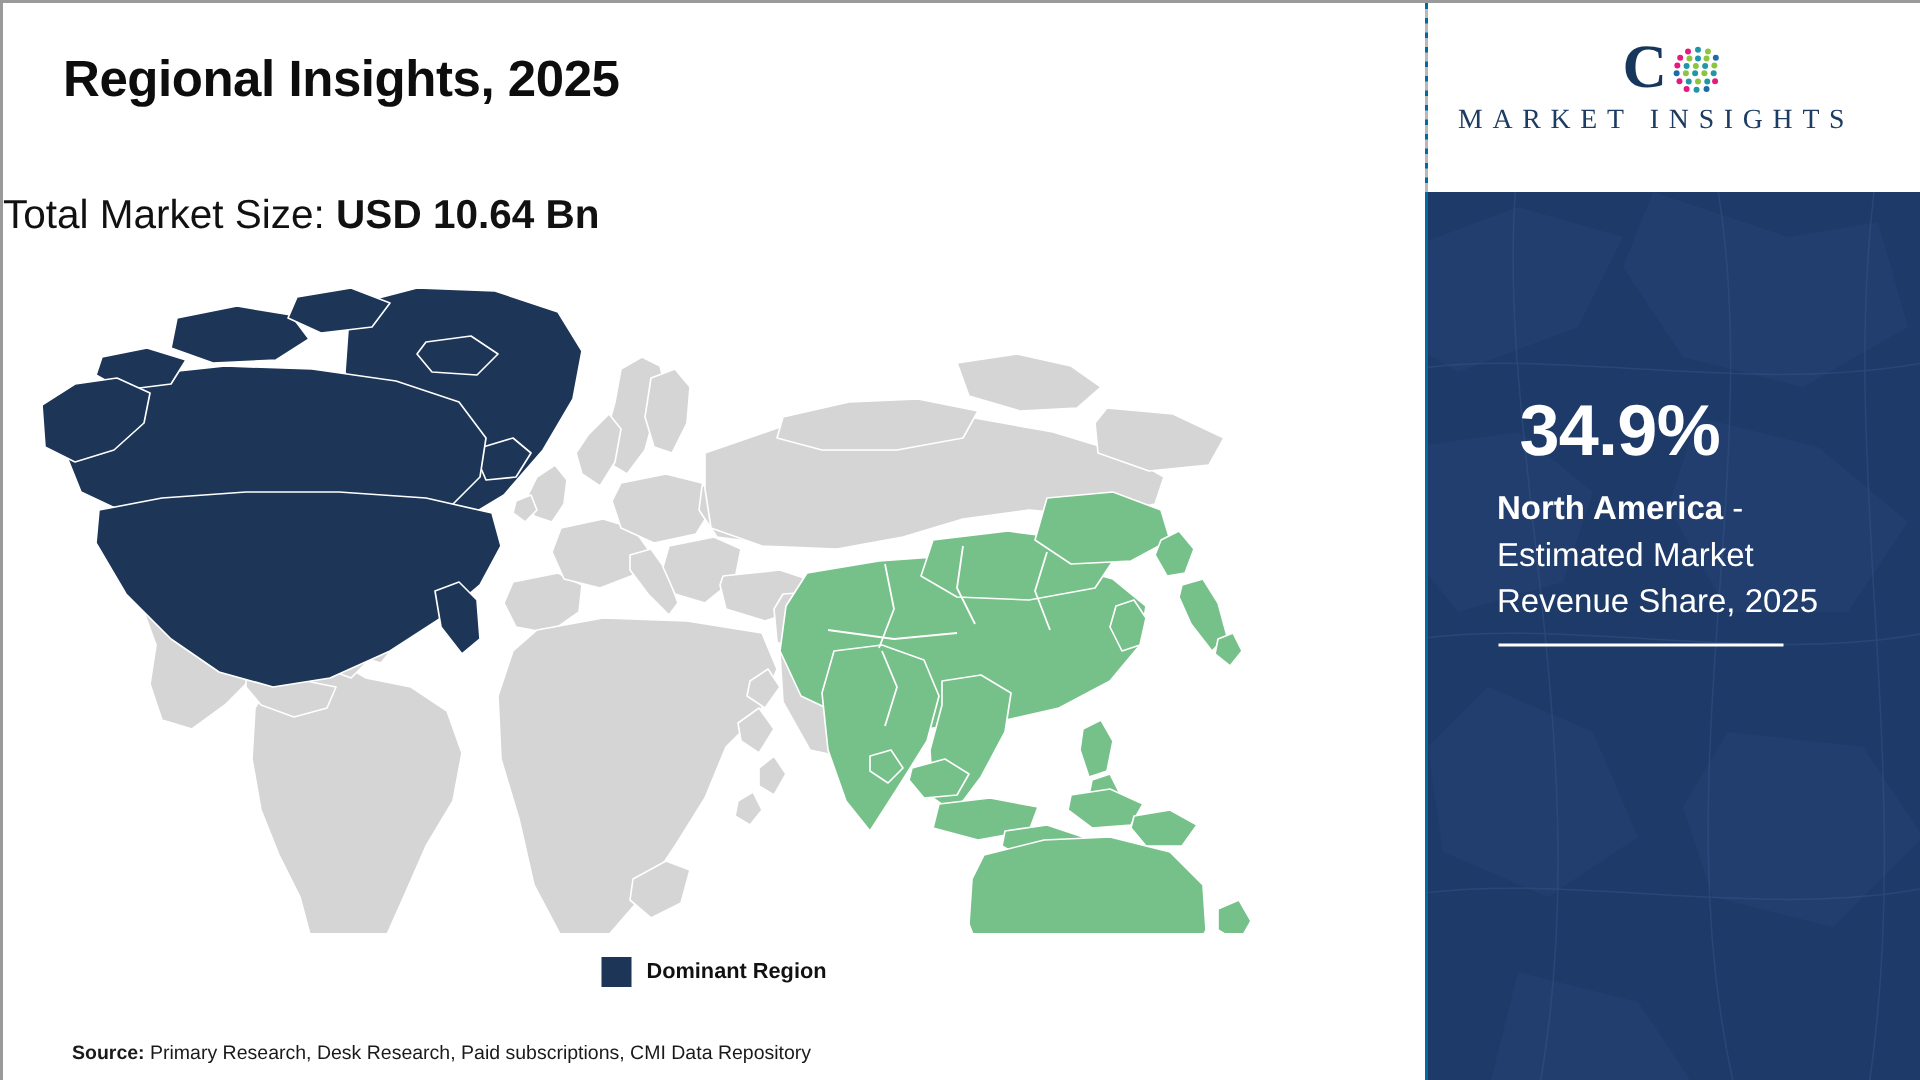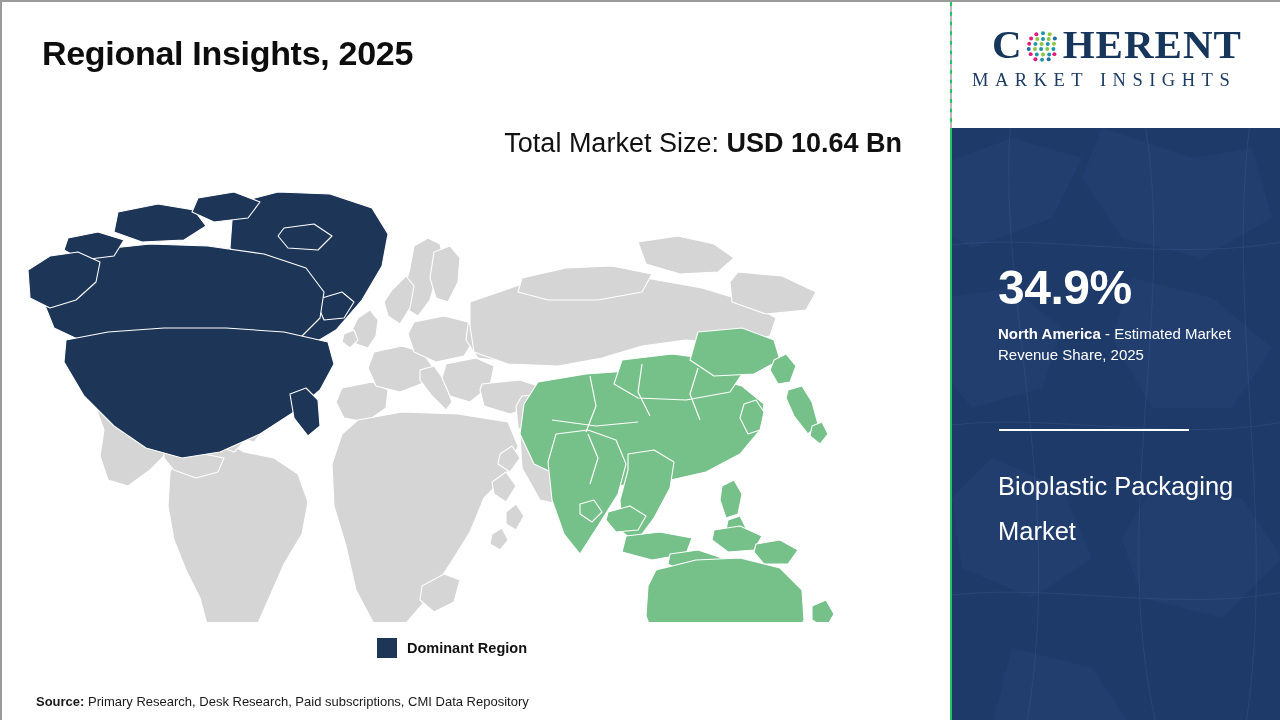--- a/index.html
+++ b/index.html
@@ -8,21 +8,21 @@
     background: #ffffff;
   }
   body {
     font-family: "Liberation Sans", sans-serif;
   }
   #page {
     position: relative;
     width: 1280px;
     height: 720px;
     overflow: hidden;
-    background: #22c55e;
+    background: #0369a1;
     box-sizing: border-box;
     border-top: 2px solid #9a9a9a;
     border-left: 2px solid #9a9a9a;
   }
 
   
   #left-pane {
     position: absolute;
     left: 0; top: 0;
     width: 948px;
@@ -37,21 +37,21 @@
     font-weight: bold;
     color: #0d0d0d;
     letter-spacing: -0.3px;
     white-space: nowrap;
   }
   #market-size-line {
     position: absolute;
     left: 0;
     top: 126px;
     width: 900px;
-    text-align: right;
+    text-align: left;
     font-size: 27px;
     color: #111111;
     white-space: nowrap;
   }
   #market-size-line .msl-label { font-weight: normal; }
   #market-size-line .msl-value { font-weight: bold; }
 
   
   #map-wrap {
     position: absolute;
@@ -65,20 +65,21 @@
   
   #legend {
     position: absolute;
     left: 0;
     top: 636px;
     width: 900px;
     display: flex;
     justify-content: center;
     align-items: center;
     gap: 43px;
+    padding-left: 24px;
   }
   .legend-item {
     display: flex;
     align-items: center;
     gap: 10px;
   }
   .legend-swatch {
     width: 20px;
     height: 20px;
     display: block;
@@ -86,21 +87,21 @@
   .legend-label {
     font-size: 14.5px;
     font-weight: bold;
     color: #111111;
     white-space: nowrap;
   }
 
   
   #source-line {
     position: absolute;
-    left: 34px;
+    left: 46px;
     top: 692px;
     font-size: 13px;
     color: #1a1a1a;
     white-space: nowrap;
   }
   #source-line .src-label { font-weight: bold; }
 
   
   #dashed-divider {
     position: absolute;
@@ -177,33 +178,33 @@
   #panel-content {
     position: absolute;
     left: 46px;
     top: 0;
     width: 272px;
     height: 100%;
   }
   #stat-percent {
     position: absolute;
     top: 136px;
-    left: 0;
+    left: 15px;
     font-size: 48px;
     font-weight: bold;
     color: #ffffff;
     line-height: 1;
     letter-spacing: -0.5px;
   }
   #stat-desc {
     position: absolute;
     top: 195px;
     left: 0;
     width: 262px;
-    font-size: 15px;
+    font-size: 22px;
     color: #ffffff;
     line-height: 1.42;
   }
   #stat-desc .sd-strong { font-weight: bold; }
   #stat-rule {
     position: absolute;
     top: 301px;
     left: 1px;
     width: 190px;
     height: 2px;
@@ -408,21 +409,20 @@
               <circle cx="13.5" cy="27.8" r="2.1" fill="#2196a8"></circle>
               <circle cx="20" cy="27.8" r="2.1" fill="#8cc63f"></circle>
               <circle cx="26.5" cy="27.8" r="2.1" fill="#2196a8"></circle>
               <circle cx="32" cy="27.5" r="2.1" fill="#e6197f"></circle>
               <circle cx="12" cy="33" r="2.1" fill="#e6197f"></circle>
               <circle cx="19" cy="33.5" r="2.1" fill="#2196a8"></circle>
               <circle cx="26" cy="33" r="2.1" fill="#1b6ca8"></circle>
             </g>
           </svg>
         </span>
-        <span>HERENT</span>
       </div>
       <div id="logo-sub">MARKET INSIGHTS</div>
     </div>
   </div>
 
   <div id="navy-panel">
     <div id="panel-texture">
       <svg viewBox="0 0 330 594" preserveAspectRatio="xMidYMid slice" xmlns="http://www.w3.org/2000/svg">
         <g fill="#2b4a80" opacity="0.55">
           <path d="M-20 40 l80 -30 70 20 -30 60 -80 30 -50 -30z"></path>
@@ -442,17 +442,16 @@
           <path d="M300 -20 C 270 180, 330 400, 290 620"></path>
         </g>
       </svg>
     </div>
     <div id="panel-content">
       <div id="stat-percent">34.9%</div>
       <div id="stat-desc">
         <span class="sd-strong">North America</span><span> - Estimated Market Revenue Share, 2025</span>
       </div>
       <div id="stat-rule"></div>
-      <div id="market-name">Bioplastic Packaging Market</div>
     </div>
   </div>
 
 </div>
 
 </body></html>

